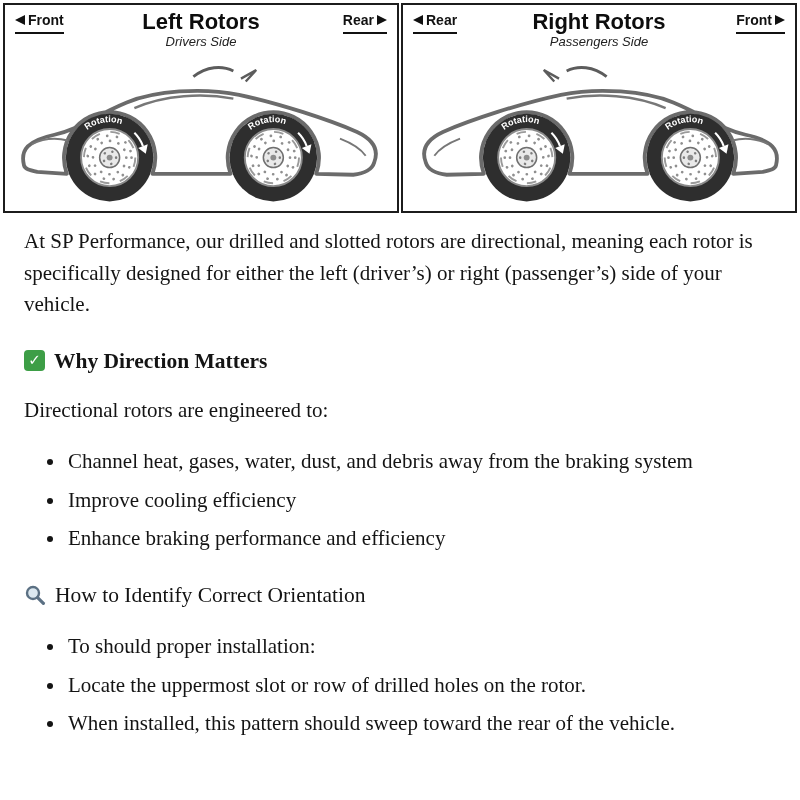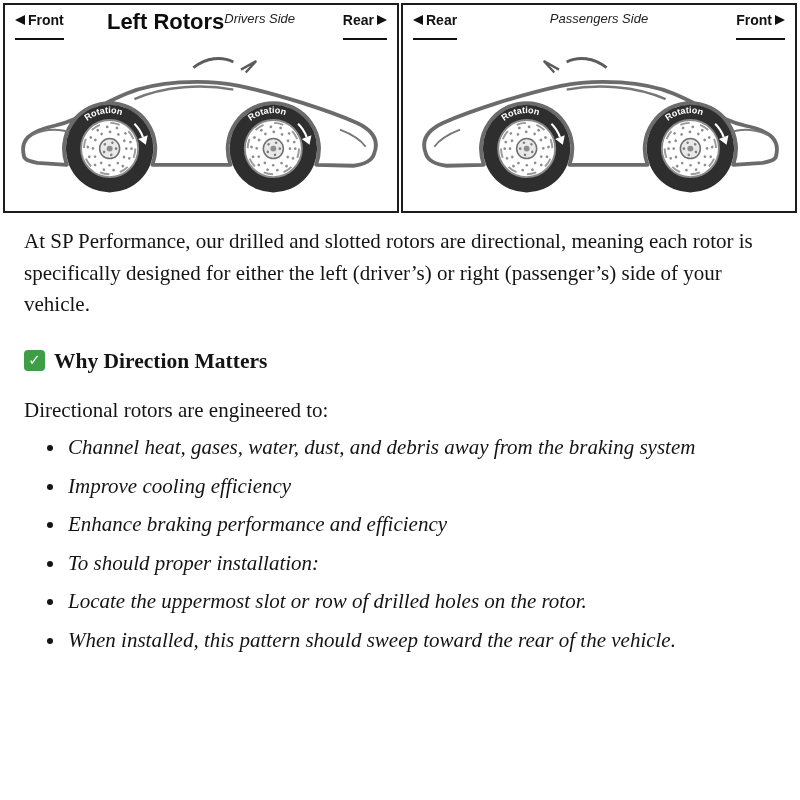--- a/index.html
+++ b/index.html
@@ -18,29 +18,29 @@
   .panel + .panel { margin-left:2px; }
 
   .panel-header{
     display:grid; grid-template-columns:1fr auto 1fr;
     align-items:start; padding:5px 10px 0 10px;
     font-family:"Liberation Sans", sans-serif;
   }
   .dir{
     display:inline-flex; align-items:center; gap:3px;
     font-weight:bold; font-size:14px; color:#111;
-    border-bottom:2.5px solid #111; padding-bottom:10px;
+    border-bottom:2.5px solid #111; padding-bottom:4px;
     justify-self:start; margin-top:2px;text-align:center;
   }
   .dir-right{ justify-self:end; }
   .tri{ width:0; height:0; display:inline-block; }
   .tri-left{ border-top:5px solid transparent; border-bottom:5px solid transparent; border-right:10px solid #111; }
   .tri-right{ border-top:5px solid transparent; border-bottom:5px solid transparent; border-left:10px solid #111; }
 
-  .panel-titles{ text-align:center; display:flex; flex-direction:row; }
+  .panel-titles{ text-align:center; display:flex; flex-direction:column; }
   .panel-title{ font-size:22px; font-weight:bold; color:#0d0d0d; line-height:1.05; }
   .panel-subtitle{ font-size:13px; font-weight:normal; font-style:italic; color:#222; margin-top:1px; }
 
   .car-svg{ display:block; width:100%; height:158px; margin-top:2px; }
   .rot-text{ font-family:"Liberation Sans", sans-serif; font-weight:bold; font-size:9.5px; fill:#ffffff; text-anchor:middle; }
 
   
   .article{ padding:13px 24px 0 24px; font-size:21px; line-height:1.5; }
   .para{ margin:0 0 4px 0; }
   .heading{
@@ -49,21 +49,21 @@
   }
   .heading.bold{ font-weight:bold; }
   .check-icon{
     width:21px; height:21px; flex:0 0 auto;
     background:#3d9e46; border-radius:4px;
     display:inline-flex; align-items:center; justify-content:center;
     color:#ffffff; font-family:"DejaVu Sans", sans-serif;
     font-size:15px; font-weight:bold; line-height:1;
   }
   .mag-icon{ width:22px; height:22px; flex:0 0 auto; }
-  ul.bullets{ margin:6px 0 6px 0; padding-left:42px;font-style:italic; }
+  ul.bullets{ margin:20px 0 6px 0; padding-left:42px; }
   ul.bullets li{ margin-bottom:7px; padding-left:2px; }
 </style>
 </head>
 <body>
 
 <svg width="0" height="0" style="position:absolute" aria-hidden="true">
   <defs>
     <g id="wheelG">
       <circle r="46" fill="#2e2e2e"></circle>
       <circle r="30" fill="#ffffff" stroke="#8a8a8a" stroke-width="2"></circle>
@@ -122,20 +122,21 @@
     </svg>
   </div>
 
   <div class="panel">
     <div class="panel-header">
       <span class="dir">
         <span class="tri tri-left"></span>
         <span>Rear</span>
       </span>
       <span class="panel-titles">
+        <span class="panel-title">Right Rotors</span>
         <span class="panel-subtitle">Passengers Side</span>
       </span>
       <span class="dir dir-right">
         <span>Front</span>
         <span class="tri tri-right"></span>
       </span>
     </div>
     <svg class="car-svg" viewBox="0 0 392 166">
       <use href="#carBody" transform="translate(392,0) scale(-1,1)"></use>
       <g transform="translate(120,112)">
@@ -161,20 +162,27 @@
   </div>
 
   <p class="para">Directional rotors are engineered to:</p>
 
   <ul class="bullets">
     <li>Channel heat, gases, water, dust, and debris away from the braking system</li>
     <li>Improve cooling efficiency</li>
     <li>Enhance braking performance and efficiency</li>
   </ul>
 
+  <div class="heading">
+    <svg class="mag-icon" viewBox="0 0 22 22">
+      <circle cx="9" cy="9" r="6" fill="#dce8f0" stroke="#5b7083" stroke-width="2.4"></circle>
+      <line x1="13.6" y1="13.6" x2="19.4" y2="19.4" stroke="#5b7083" stroke-width="3.2" stroke-linecap="round"></line>
+    </svg>
+    <span>How to Identify Correct Orientation</span>
+  </div>
 
   <ul class="bullets">
     <li>To should proper installation:</li>
     <li>Locate the uppermost slot or row of drilled holes on the rotor.</li>
     <li>When installed, this pattern should sweep toward the rear of the vehicle.</li>
   </ul>
 
 </div>
 
 </body></html>

